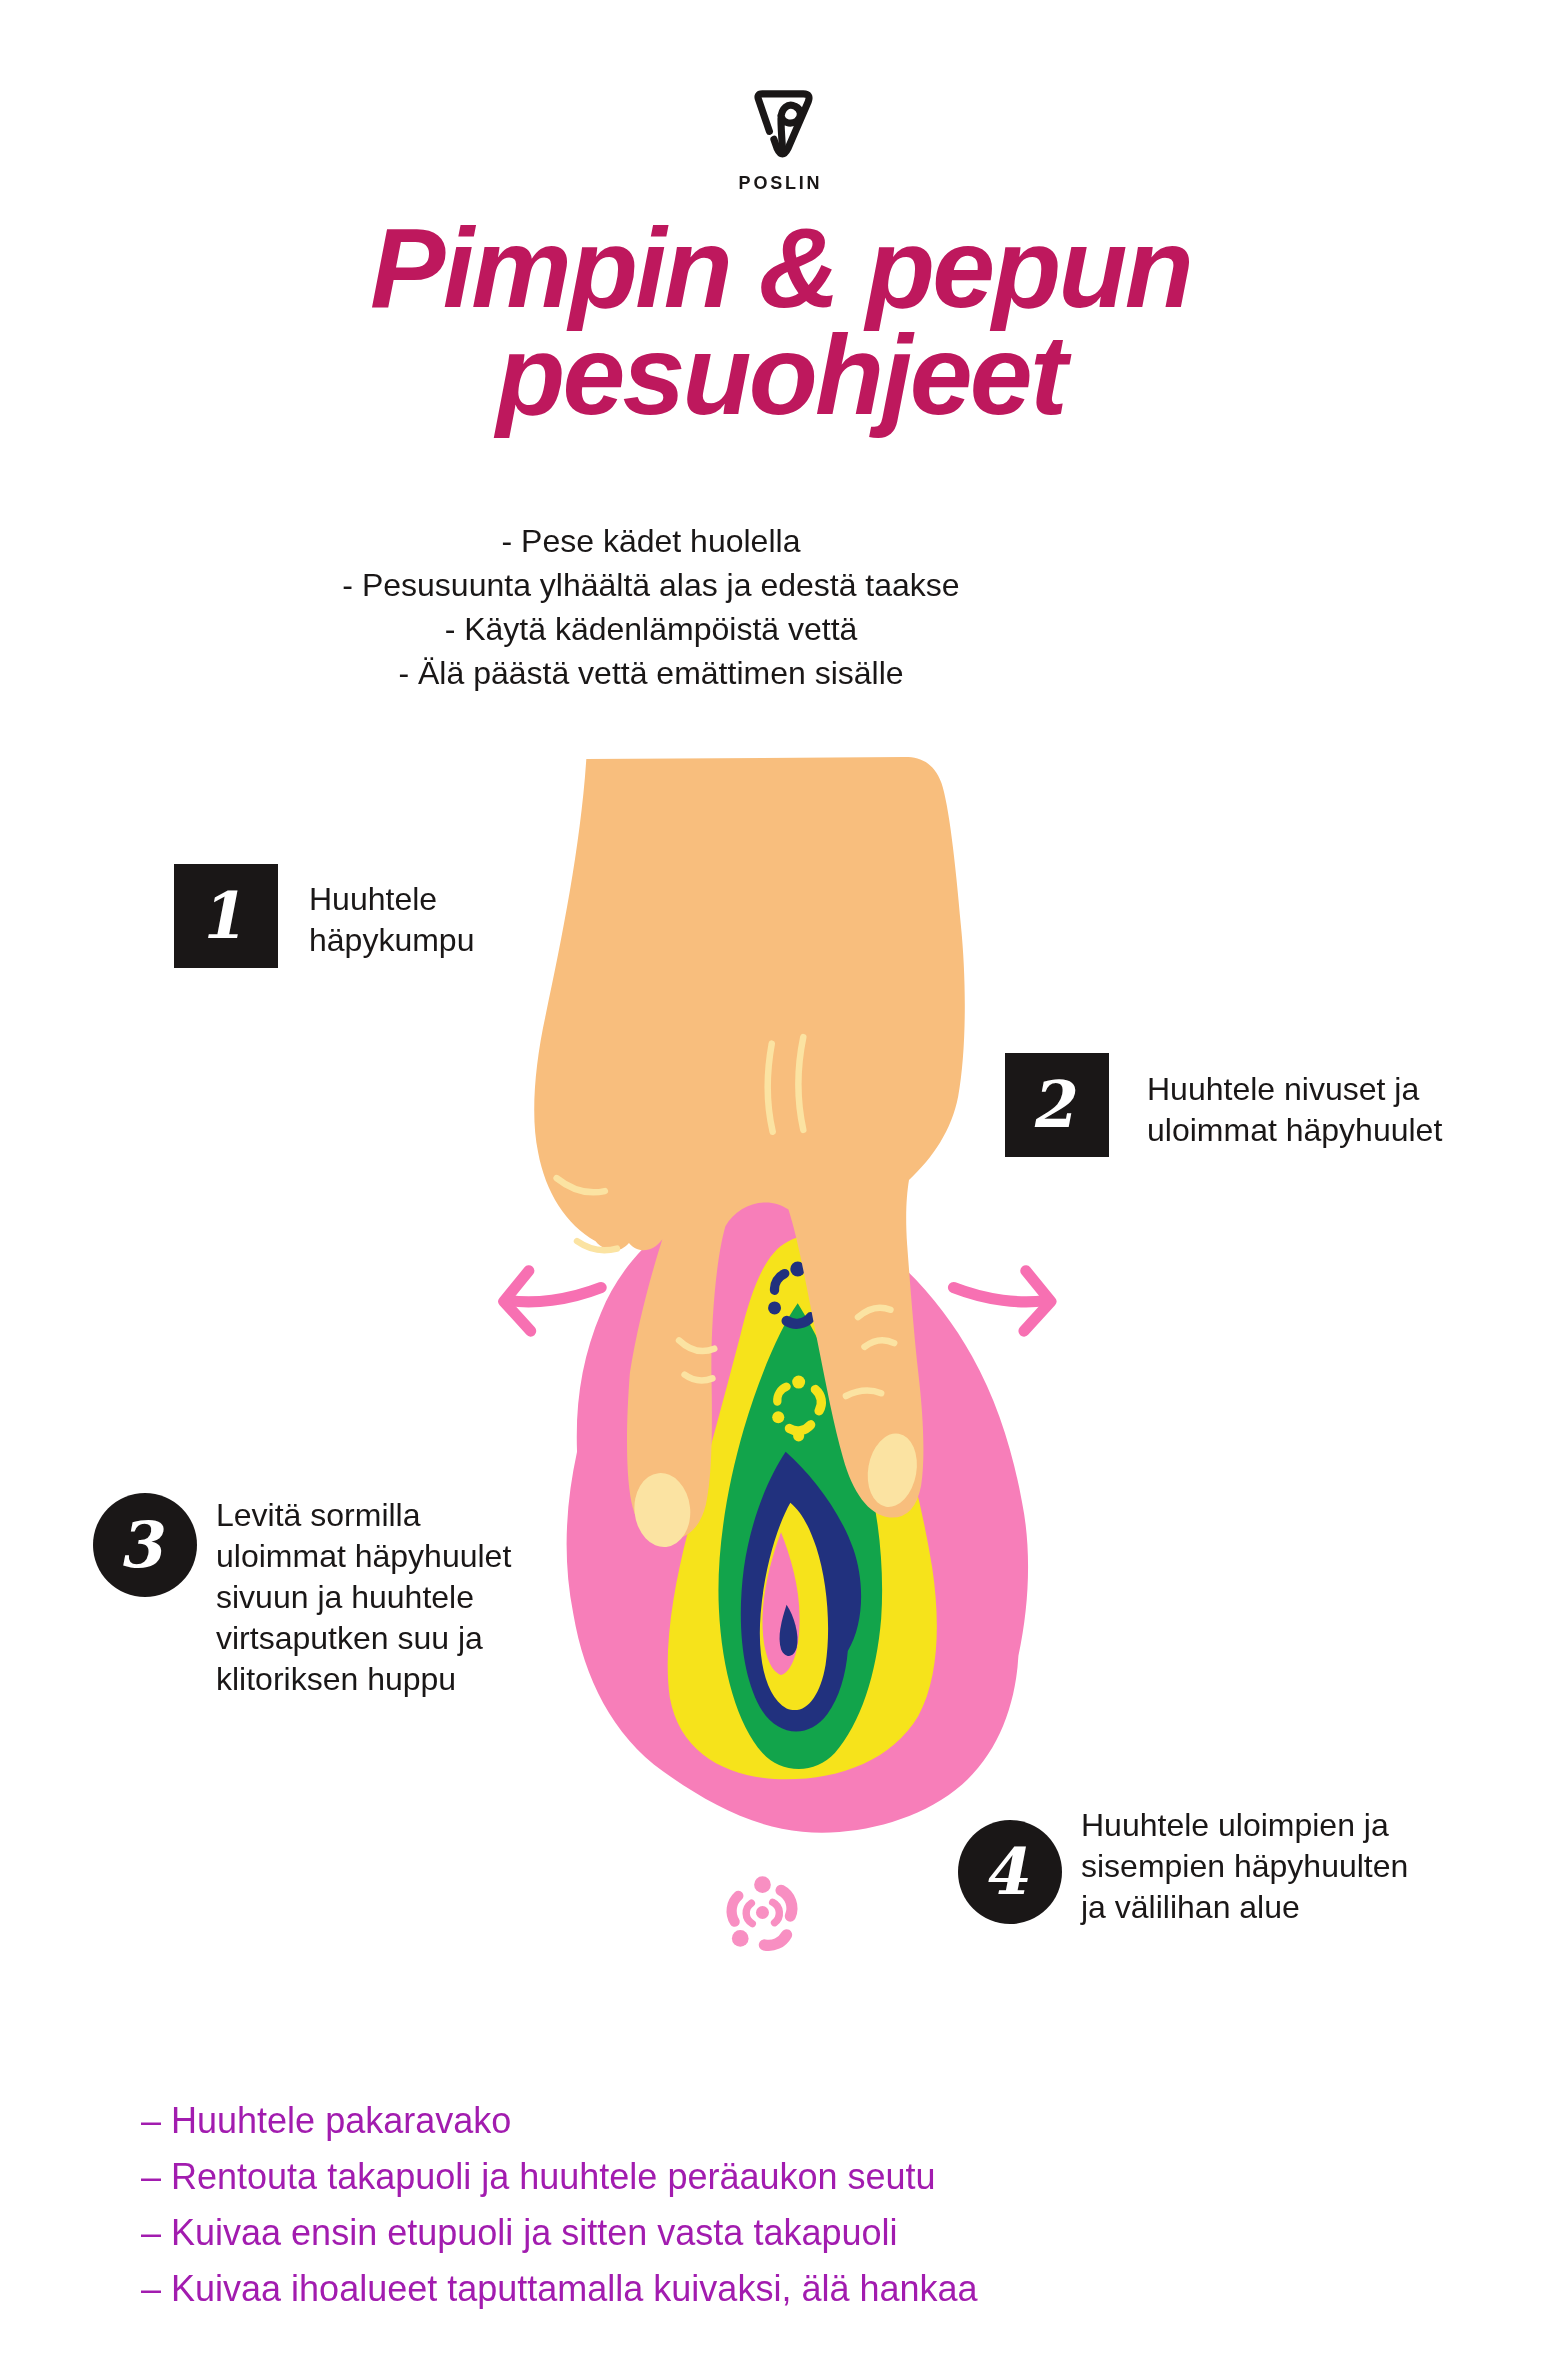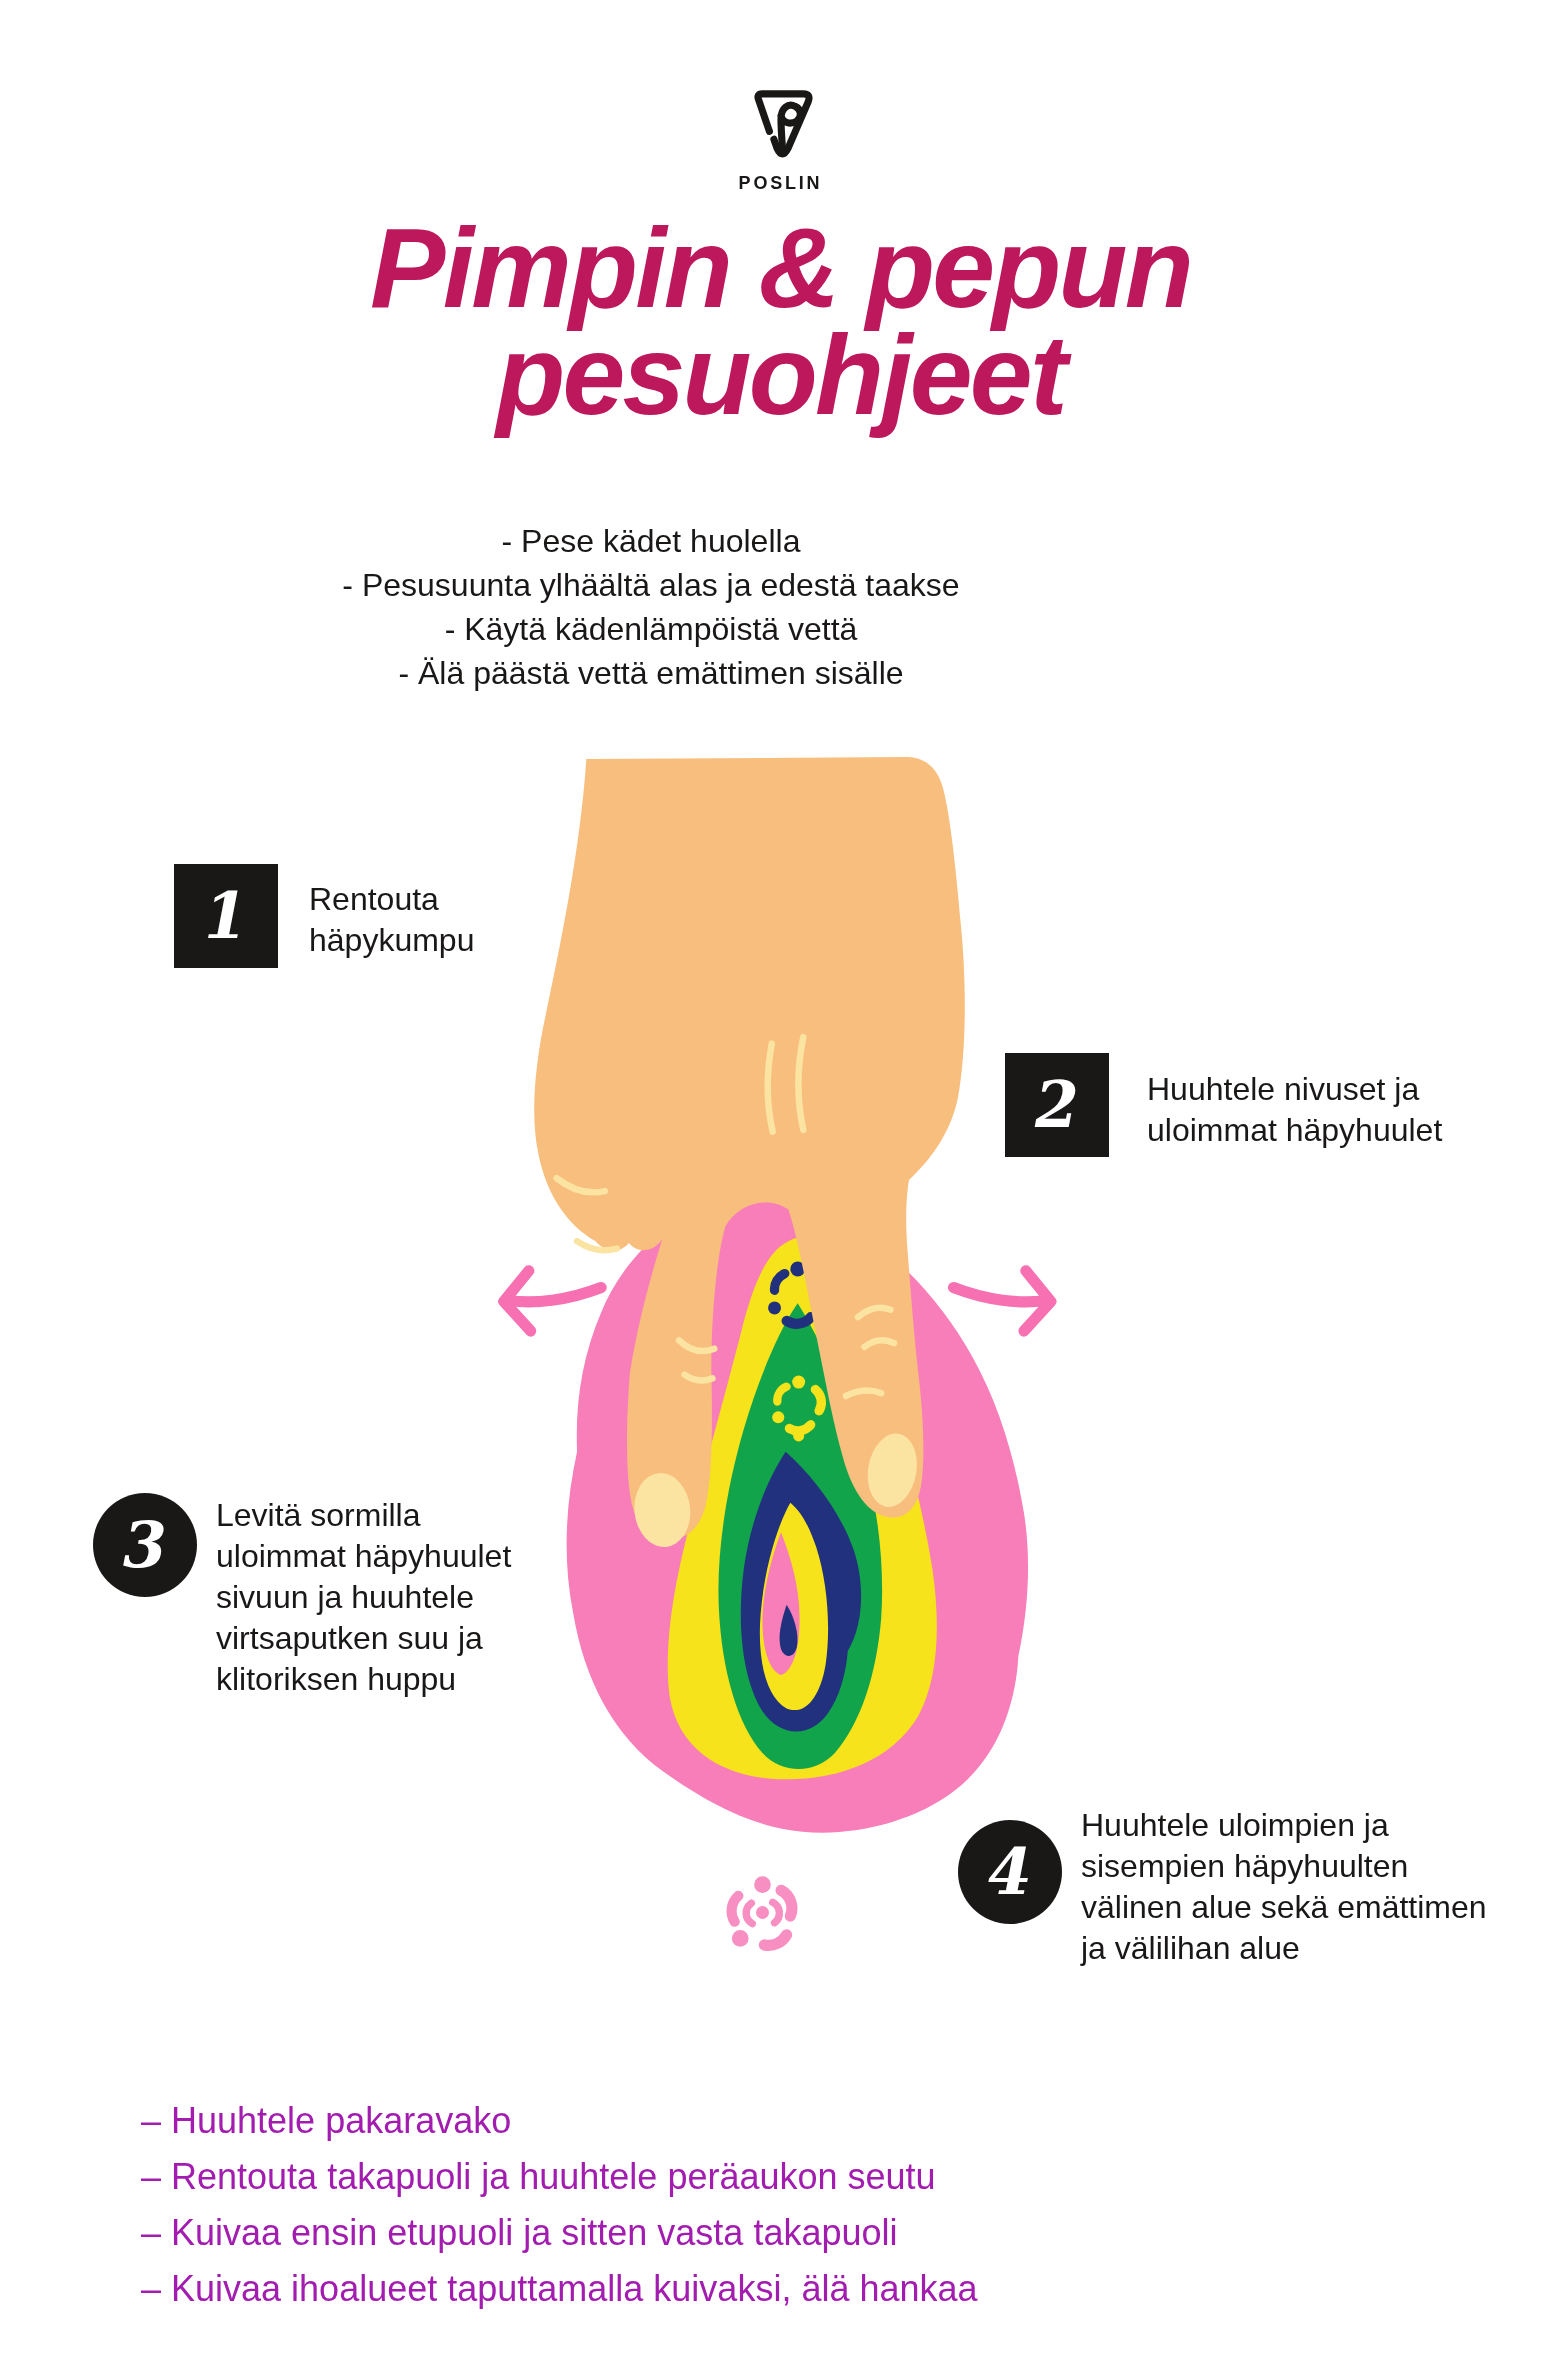--- a/index.html
+++ b/index.html
@@ -166,21 +166,21 @@
       <circle cx="342" cy="1272" r="7" stroke="none"></circle>
       <path d="M 353 1261 A 13 13 0 0 1 355 1283" fill="none" stroke-width="8"></path>
       <path d="M 331 1284 A 13 13 0 0 1 330 1262" fill="none" stroke-width="8"></path>
     </g>
   </svg>
 
   <div class="abs badge square" style="left:174px;top:864px">
     <span class="num">1</span>
   </div>
   <div class="abs step-label" style="left:309px;top:879px">
-    <div>Rentouta</div>
+    <div>Huuhtele</div>
     <div>häpykumpu</div>
   </div>
 
   <div class="abs badge square" style="left:1005px;top:1053px">
     <span class="num">2</span>
   </div>
   <div class="abs step-label" style="left:1147px;top:1069px">
     <div>Huuhtele nivuset ja</div>
     <div>uloimmat häpyhuulet</div>
   </div>
@@ -195,21 +195,20 @@
     <div>virtsaputken suu ja</div>
     <div>klitoriksen huppu</div>
   </div>
 
   <div class="abs badge circle" style="left:958px;top:1820px">
     <span class="num">4</span>
   </div>
   <div class="abs step-label" style="left:1081px;top:1805px">
     <div>Huuhtele uloimpien ja</div>
     <div>sisempien häpyhuulten</div>
-    <div>välinen alue sekä emättimen</div>
     <div>ja välilihan alue</div>
   </div>
 
   <div class="abs footer-list">
     <div>– Huuhtele pakaravako</div>
     <div>– Rentouta takapuoli ja huuhtele peräaukon seutu</div>
     <div>– Kuivaa ensin etupuoli ja sitten vasta takapuoli</div>
     <div>– Kuivaa ihoalueet taputtamalla kuivaksi, älä hankaa</div>
   </div>
 

